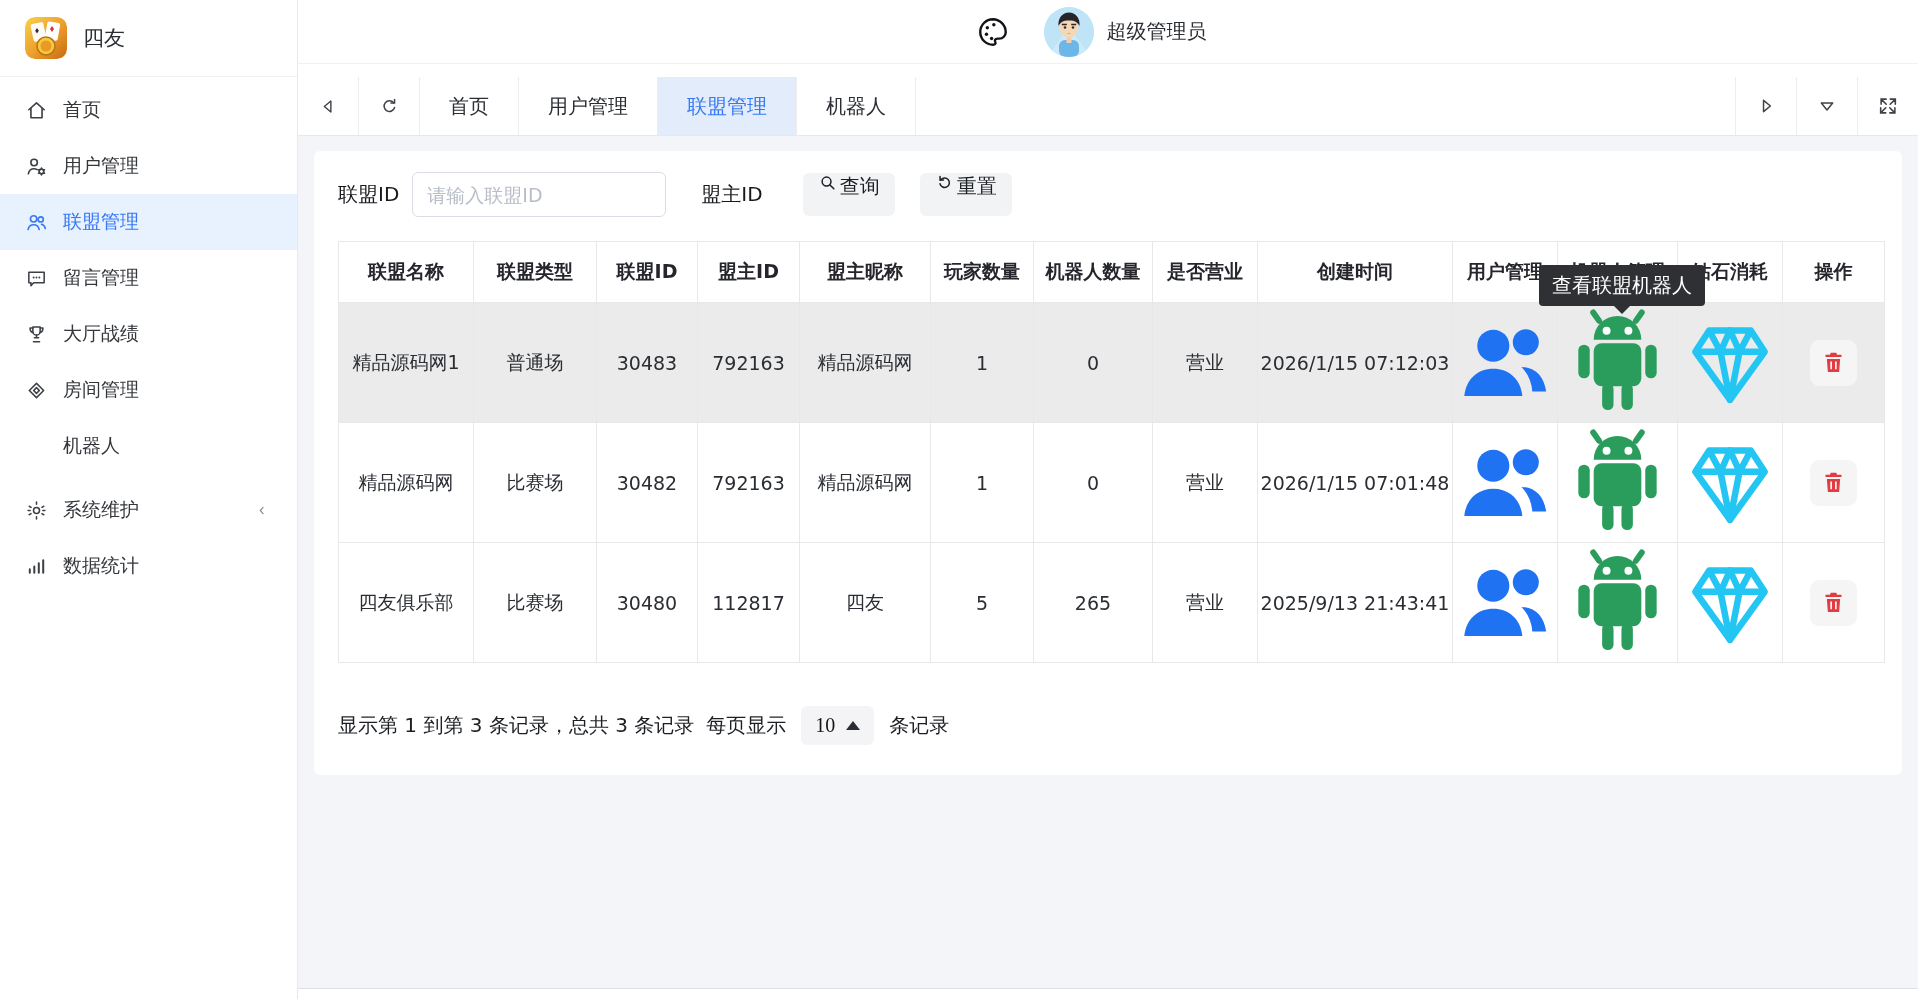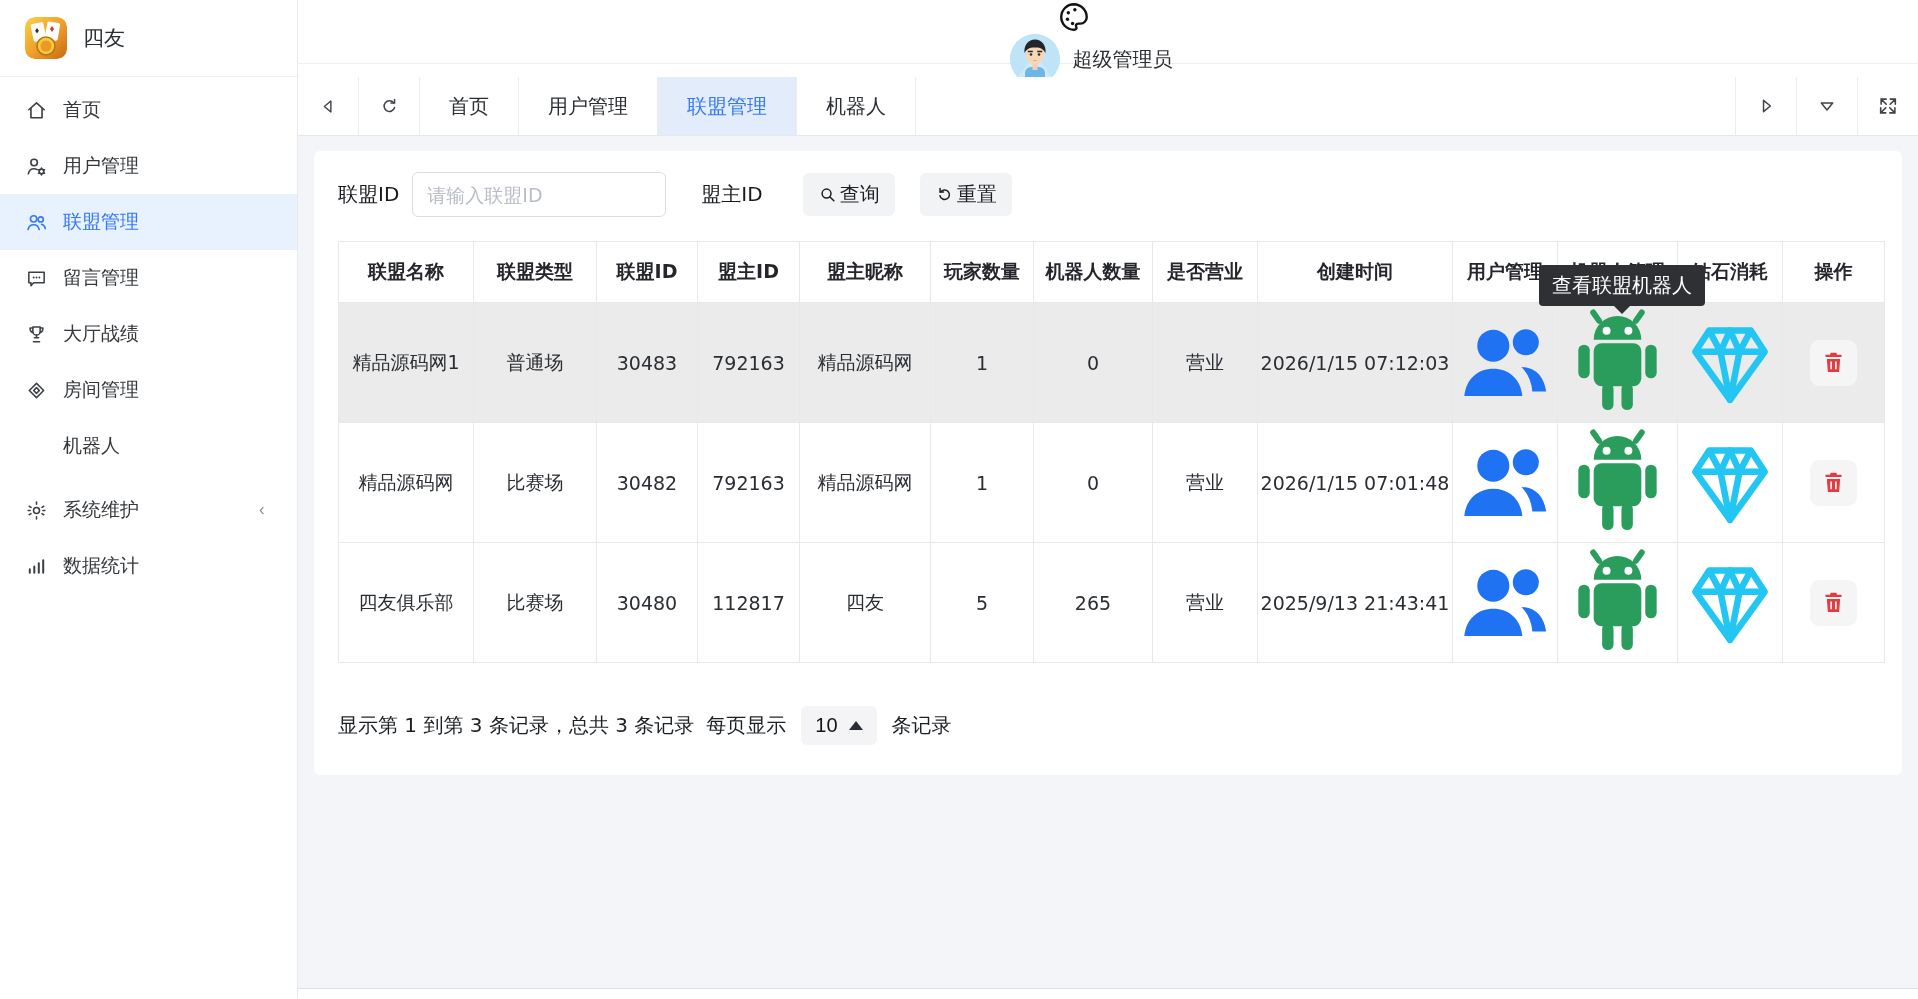--- a/index.html
+++ b/index.html
@@ -32,21 +32,21 @@
   .menu-item.active .mi-icon { color: #3779f5; }
   .menu-item .arrow { margin-left: auto; width: 15px; height: 15px; color: #8a8f98; }
   .menu-item.active .arrow { color: #3779f5; }
   .menu-sub { height: 56px; display: flex; align-items: center; padding-left: 63px;
     font-size: 19px; color: #34373c; cursor: pointer; margin-bottom: 8px; }
 
   
   .topbar {
     position: absolute; left: 298px; top: 0; right: 0; height: 64px;
     background: #fff; border-bottom: 1px solid #eef0f2;
-    display: flex; align-items: center; justify-content: space-between; padding-right: 34px; flex-direction: column;
+    display: flex; align-items: center; justify-content: center; padding-right: 34px;
   }
   .palette-btn { width: 34px; height: 34px; margin-right: 34px; cursor: pointer; color:#121316; }
   .user-chip { display: flex; align-items: center; gap: 13px; cursor: pointer; }
   .avatar { width: 50px; height: 50px; border-radius: 50%; overflow: hidden; background: #bfe3f7; }
   .user-name { font-size: 20px; color: #2b2e33; }
 
   
   .tabbar {
     position: absolute; left: 298px; top: 77px; right: 0; height: 59px;
     background: #fff; border-bottom: 1px solid #e6e8eb; display: flex; align-items: stretch;
@@ -77,21 +77,21 @@
   .filter-row { display: flex; align-items: center; }
   .f-label { font-size: 20px; color: #17191d; margin-right: 13px; }
   .f-input {
     width: 254px; height: 45px; border: 1px solid #dadde3; border-radius: 6px;
     padding: 0 14px; font-size: 19px; color: #2b2e33; outline: none;
     font-family: inherit; background: #fff;
   }
   .f-input::placeholder { color: #b8bdc7; }
   .gap-lg { margin-left: 35px; }
   .btn {
-    display: inline-flex; align-items: center; gap: 3px; height: 43px; padding: 0 15px;
+    display: inline-flex; gap: 3px; height: 43px; padding: 0 15px;
     background: #f2f3f5; border: none; border-radius: 6px; font-size: 20px; color: #1c1f24;
     cursor: pointer; font-family: inherit;
   }
   .btn svg { width: 19px; height: 19px; }
   .btn-search { margin-left: 27px; }
   .btn-reset { margin-left: 25px; }
 
   
   .table-wrap { position: relative; margin-top: 24px; width: 1546px; }
   table { border-collapse: collapse; table-layout: fixed; width: 1546px; padding-left: 28px; }
@@ -120,21 +120,21 @@
     content: ""; position: absolute; top: 100%; left: 50%; transform: translateX(-50%);
     border: 8px solid transparent; border-top-color: #2e3033;
   }
 
   
   .pager { display: flex; align-items: center; margin-top: 43px; font-size: 20px; color: #1c1f24; }
   .pager .pp-prefix { margin-left: 12px; }
   .page-size {
     display: inline-flex; align-items: center; gap: 11px; margin-left: 15px;
     background: #f4f4f6; border: none; border-radius: 6px; padding: 8px 14px;
-    font-size: 20px; color: #121418; cursor: pointer; font-family: Liberation Sans, sans-serif;
+    font-size: 20px; color: #121418; cursor: pointer; font-family: Liberation Serif, serif;
   }
   .caret-up { width: 0; height: 0; border-left: 7px solid transparent;
     border-right: 7px solid transparent; border-bottom: 9px solid #2a2d33; }
   .pp-suffix { margin-left: 15px; }
 
   .bottom-strip {
     position: absolute; left: 0; right: 0; bottom: 0; height: 11px;
     background: #fff; border-top: 1px solid #dde1e6;
   }
 </style>

